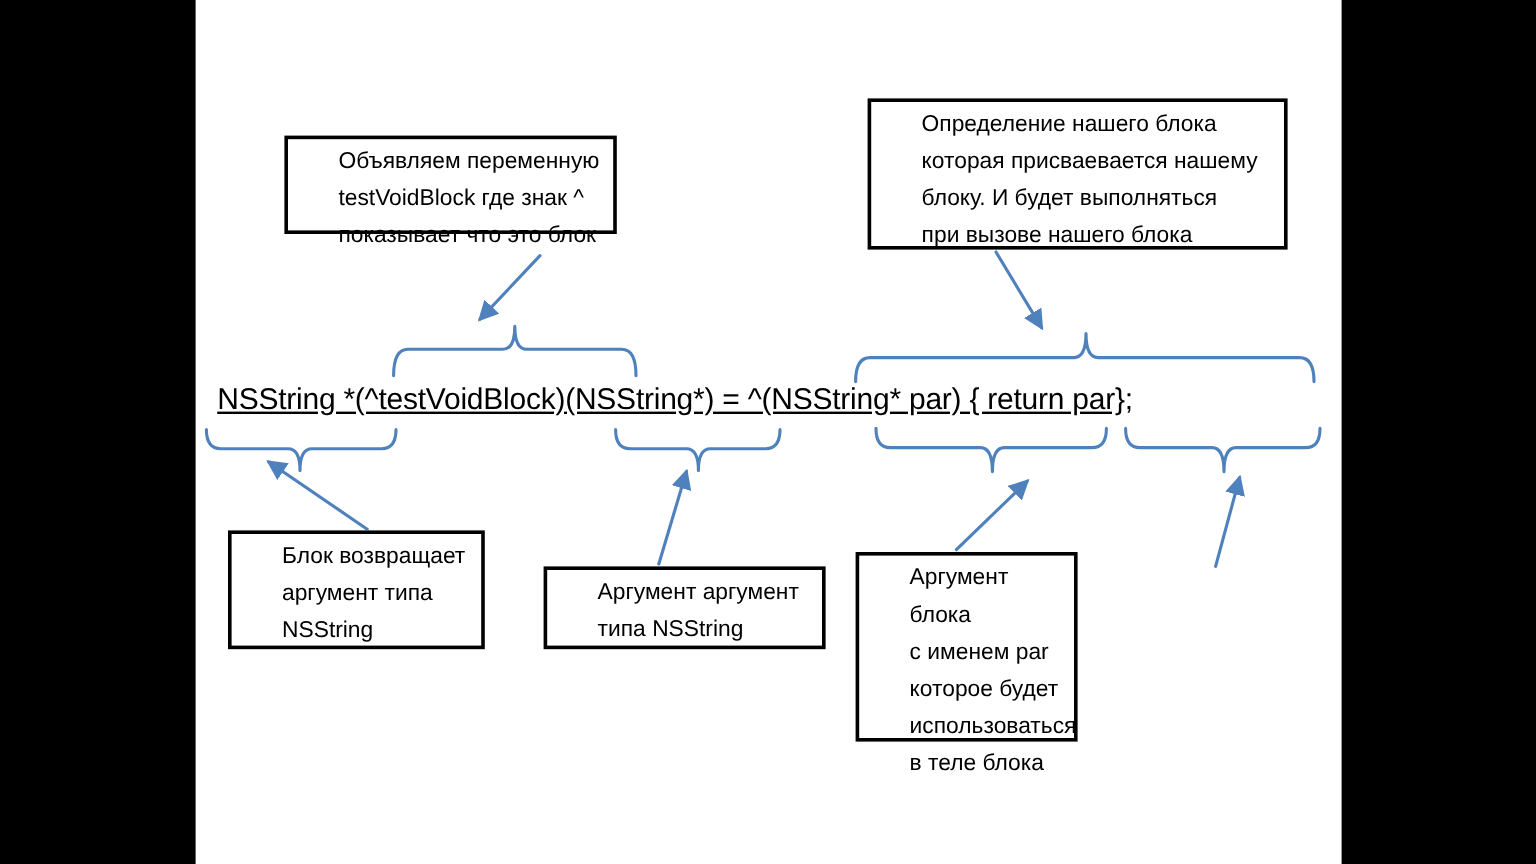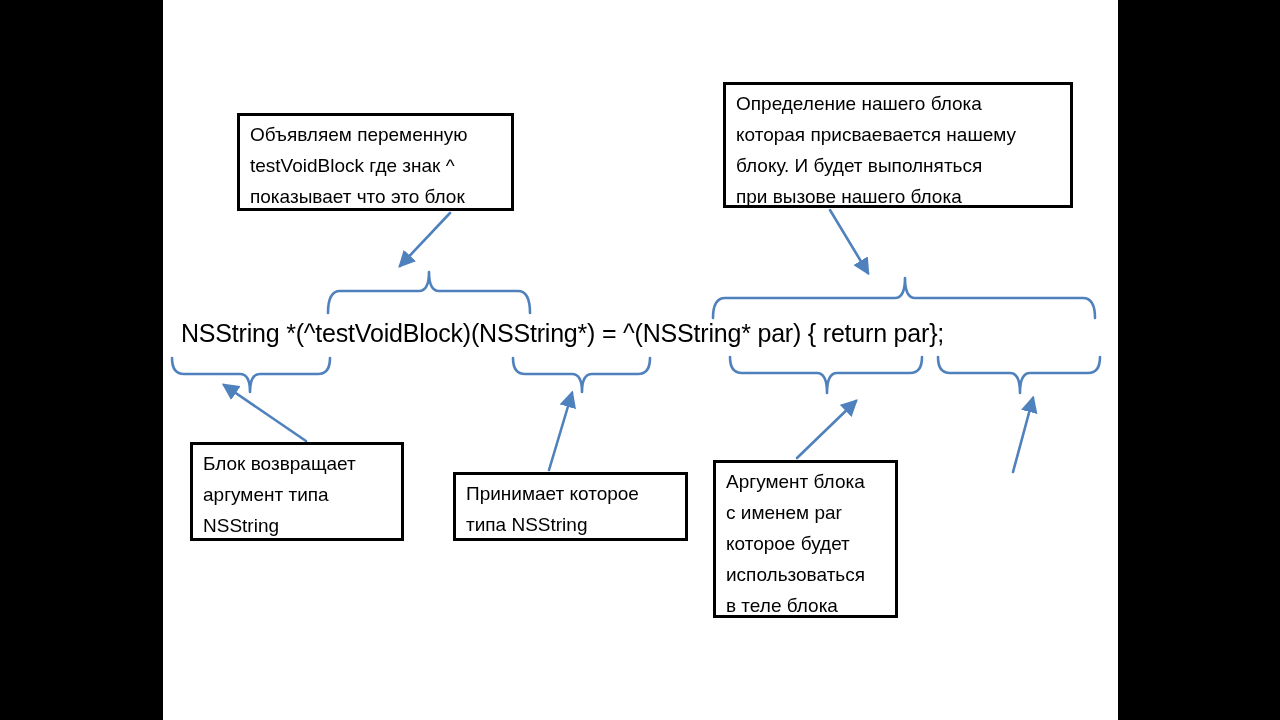--- a/index.html
+++ b/index.html
@@ -12,31 +12,31 @@
   .pillar.left  { left:0;  width:163px; }
   .pillar.right { left:1118px; width:162px; }
 
   .overlay { position:absolute; left:0; top:0; width:1280px; height:720px; }
   .brace  { fill:none; stroke:#4f81bd; stroke-width:2.6; stroke-linecap:round; stroke-linejoin:round; }
   .shaft  { fill:none; stroke:#4f81bd; stroke-width:2.6; stroke-linecap:round; }
 
   .code {
     position:absolute; left:181px; top:316px;
     font-size:25px; line-height:34px; color:#000;
-    white-space:nowrap; letter-spacing:-0.2px;
+    white-space:nowrap; letter-spacing:-0.2px;text-decoration:underline;
   }
 
   .box {
     position:absolute; border:3px solid #000; background:#fff;
     color:#000; font-size:19px; line-height:31px;
     box-sizing:border-box;
   }
-  .box-text { display:block; white-space:pre-line; padding:3px 9px 0 10px; }
+  .box-text { display:block; white-space:pre-line; padding:3px 9px 0 10px;margin-left:32px; }
 
-  #b-declare    { left:237px; top:113px; width:277px; height:98px; }
+  #b-declare    { left:237px; top:113px; width:277px; height:82px; }
   #b-definition { left:723px; top:82px;  width:350px; height:126px; }
   #b-returns    { left:190px; top:442px; width:214px; height:99px; }
   #b-accepts    { left:453px; top:472px; width:235px; height:69px; }
   #b-argument   { left:713px; top:460px; width:185px; height:158px; }
   #b-body       { left:948px; top:475px; width:135px; height:41px; }
   #b-body .box-text { line-height:34px; }
 </style>
 </head>
 <body>
 
@@ -87,21 +87,21 @@
 при вызове нашего блока</span>
   </div>
 
   <div class="box" id="b-returns">
     <span class="box-text">Блок возвращает
 аргумент типа
 NSString</span>
   </div>
 
   <div class="box" id="b-accepts">
-    <span class="box-text">Принимает которое
+    <span class="box-text">Аргумент аргумент
 типа NSString</span>
   </div>
 
   <div class="box" id="b-argument">
     <span class="box-text">Аргумент блока
 с именем par
 которое будет
 использоваться
 в теле блока</span>
   </div>

